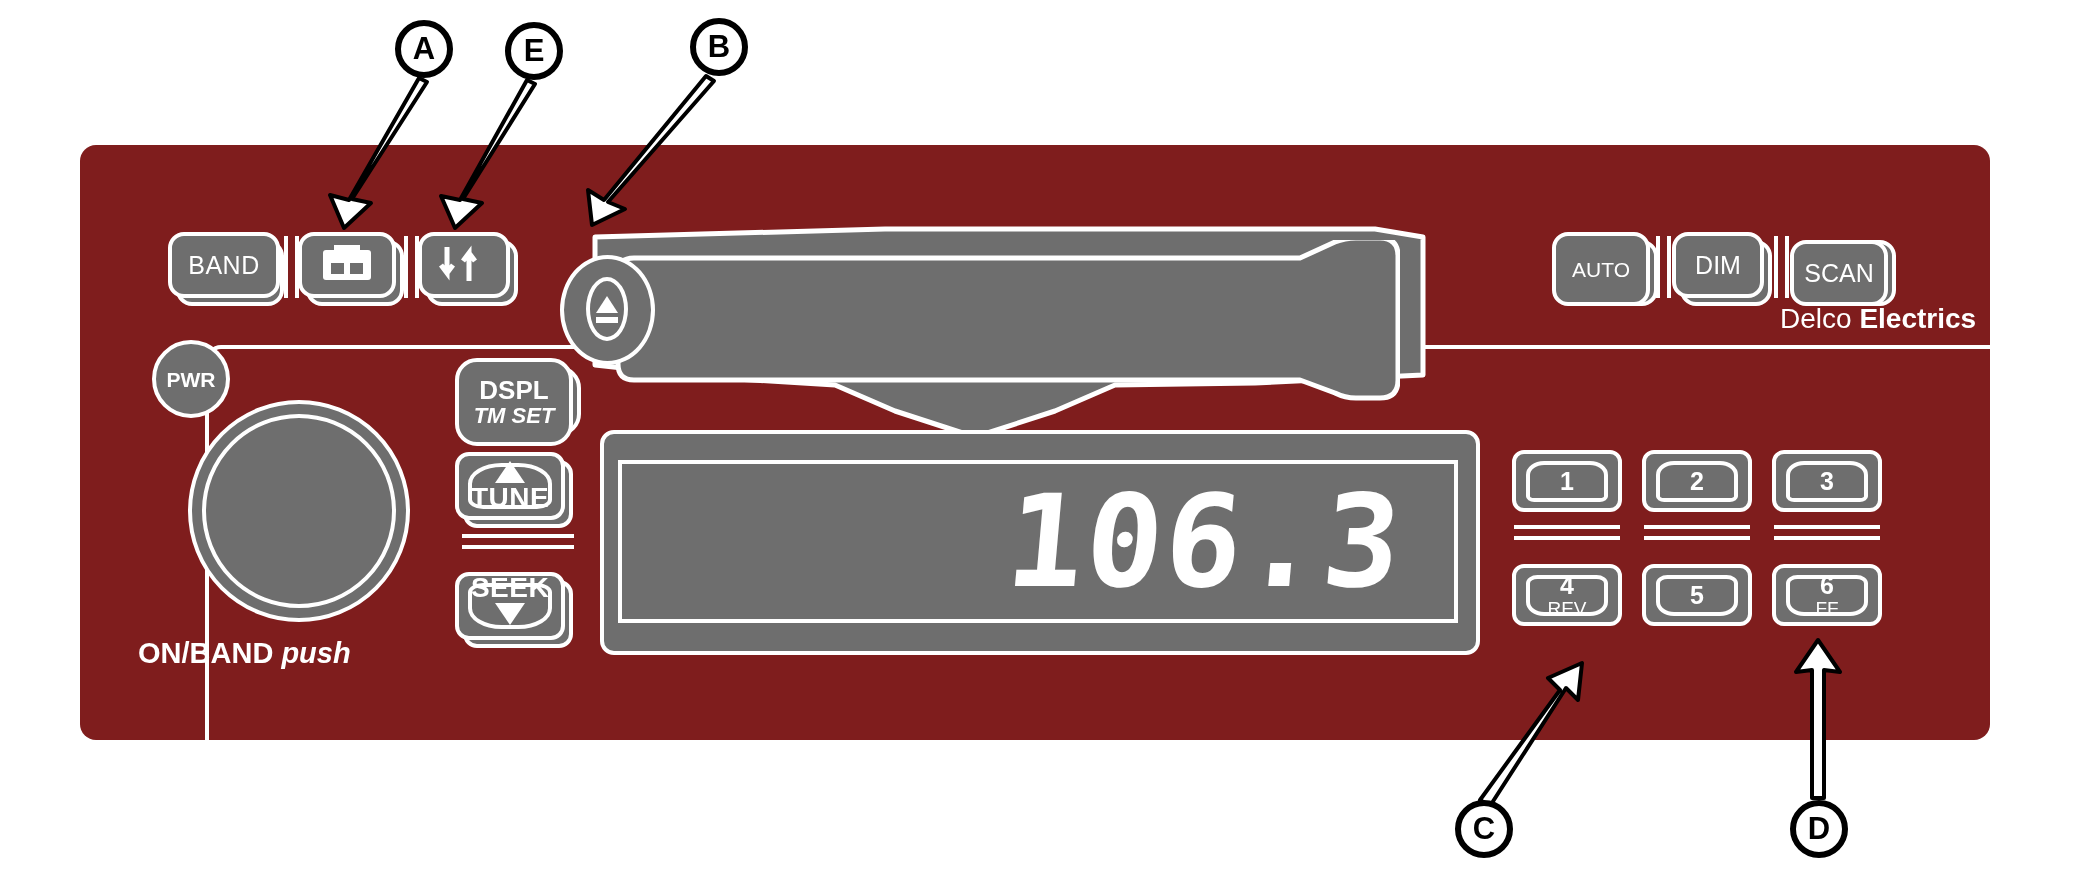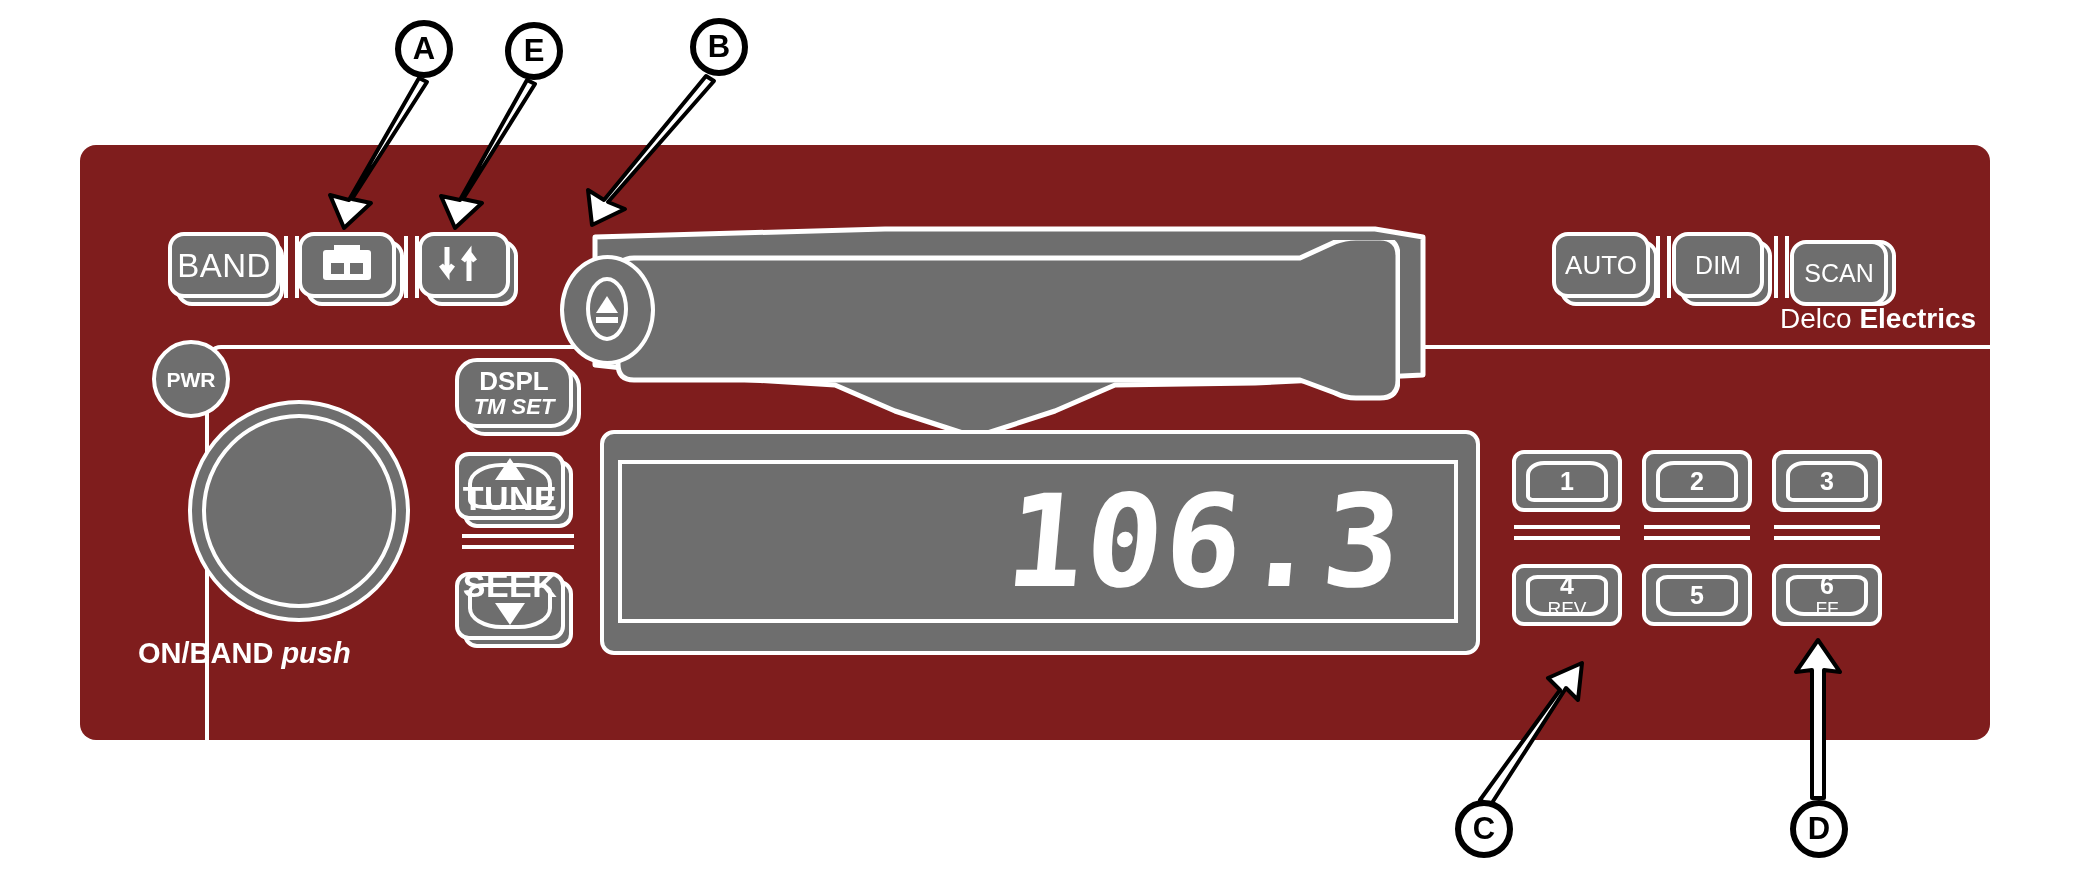--- a/index.html
+++ b/index.html
@@ -26,56 +26,56 @@
 
   
   .vbars{position:absolute;display:flex;gap:7px;}
   .vbars i{display:block;width:4px;background:#fff;height:100%;}
 
   
   .hrules{position:absolute;display:flex;flex-direction:column;gap:7px;}
   .hrules i{display:block;height:4px;background:#fff;width:100%;}
 
   
-  #band-btn{left:168px;top:232px;width:112px;height:66px;font-size:33px;letter-spacing:.5px;}
+  #band-btn{left:168px;top:232px;width:112px;height:66px;font-size:25px;letter-spacing:.5px;}
   #band-stack1{left:176px;top:240px;width:108px;height:66px;border-radius:16px;}
   #tape-btn{left:298px;top:232px;width:98px;height:66px;}
   #tape-stack1{left:306px;top:240px;width:98px;height:66px;border-radius:16px;}
   #dir-btn{left:418px;top:232px;width:92px;height:66px;}
   #dir-stack1{left:426px;top:240px;width:92px;height:66px;border-radius:16px;}
 
   #sep1{left:284px;top:236px;height:62px;}
   #sep2{left:404px;top:236px;height:62px;}
 
   
   #pwr-btn{left:152px;top:340px;width:78px;height:78px;border-radius:50%;font-size:21px;font-weight:bold;}
   #vol-outer{position:absolute;left:188px;top:400px;width:222px;height:222px;border-radius:50%;
              background:#6e6e6e;border:4px solid #fff;box-sizing:border-box;}
   #vol-inner{position:absolute;left:10px;top:10px;right:10px;bottom:10px;border-radius:50%;
              background:#6e6e6e;border:4px solid #fff;box-sizing:border-box;}
 
   #onaudio{position:absolute;left:138px;top:637px;color:#fff;font-size:29px;font-weight:bold;white-space:nowrap;}
   #onaudio em{font-style:italic;font-weight:bold;}
 
   
-  #dspl-btn{left:455px;top:358px;width:118px;height:70px;border-radius:22px;}
+  #dspl-btn{left:455px;top:358px;width:118px;height:88px;border-radius:22px;}
   #dspl-stack{left:463px;top:366px;width:118px;height:70px;border-radius:22px;}
   #dspl-btn .l1{font-size:26px;font-weight:bold;}
   #dspl-btn .l2{font-size:22px;font-style:italic;font-weight:bold;margin-top:2px;}
 
   #tune-btn{left:455px;top:452px;width:110px;height:68px;border-radius:14px;}
   #tune-stack{left:463px;top:460px;width:110px;height:68px;border-radius:14px;}
   #seek-btn{left:455px;top:572px;width:110px;height:68px;border-radius:14px;}
   #seek-stack{left:463px;top:580px;width:110px;height:68px;border-radius:14px;}
   .keycap{position:absolute;left:9px;top:7px;right:9px;bottom:7px;border:4px solid #fff;
           box-sizing:border-box;display:flex;flex-direction:column;align-items:center;
           justify-content:center;color:#fff;}
   .keycap.tune{border-radius:40% 40% 18% 18% / 45% 45% 20% 20%;}
   .keycap.seek{border-radius:18% 18% 40% 40% / 20% 20% 45% 45%;justify-content:flex-end;}
-  .keycap .txt{font-size:34px;font-weight:bold;letter-spacing:.5px;}
+  .keycap .txt{font-size:28px;font-weight:bold;letter-spacing:.5px;}
   .tri-up{width:0;height:0;border-left:15px solid transparent;border-right:15px solid transparent;
           border-bottom:22px solid #fff;margin-bottom:1px;}
   .tri-dn{width:0;height:0;border-left:15px solid transparent;border-right:15px solid transparent;
           border-top:22px solid #fff;margin-top:1px;}
   #tuneseek-rules{left:462px;top:534px;width:112px;}
 
   
   #eject-outer{position:absolute;left:560px;top:255px;width:95px;height:110px;border-radius:50%;
                background:#6e6e6e;border:4px solid #fff;box-sizing:border-box;}
   #eject-inner{position:absolute;left:22px;top:18px;width:42px;height:64px;border-radius:50%;
@@ -92,21 +92,21 @@
   
   #lcd-bezel{position:absolute;left:600px;top:430px;width:880px;height:225px;
              background:#6e6e6e;border:4px solid #fff;border-radius:14px;box-sizing:border-box;}
   #lcd-screen{position:absolute;left:14px;top:26px;right:18px;bottom:28px;border:4px solid #fff;
               box-sizing:border-box;display:flex;align-items:center;justify-content:flex-end;
               padding-right:52px;}
   #lcd-value{font-family:"DejaVu Sans Mono", monospace;font-size:128px;font-weight:bold;
              color:#fff;letter-spacing:2px;transform:skewX(-5deg);line-height:1;}
 
   
-  #auto-btn{left:1552px;top:232px;width:98px;height:66px;font-size:26px;}
+  #auto-btn{left:1552px;top:232px;width:98px;height:74px;font-size:21px;}
   #auto-stack{left:1560px;top:240px;width:98px;height:66px;border-radius:16px;}
   #dim-btn{left:1672px;top:232px;width:92px;height:66px;font-size:25px;}
   #dim-stack{left:1680px;top:240px;width:92px;height:66px;border-radius:16px;}
   #scan-btn{left:1790px;top:240px;width:98px;height:66px;font-size:25px;}
   #scan-stack{left:1798px;top:240px;width:98px;height:66px;border-radius:16px;}
   #sep3{left:1656px;top:236px;height:62px;}
   #sep4{left:1774px;top:236px;height:62px;}
 
   
   .preset{position:absolute;width:110px;height:62px;background:#6e6e6e;border:4px solid #fff;

